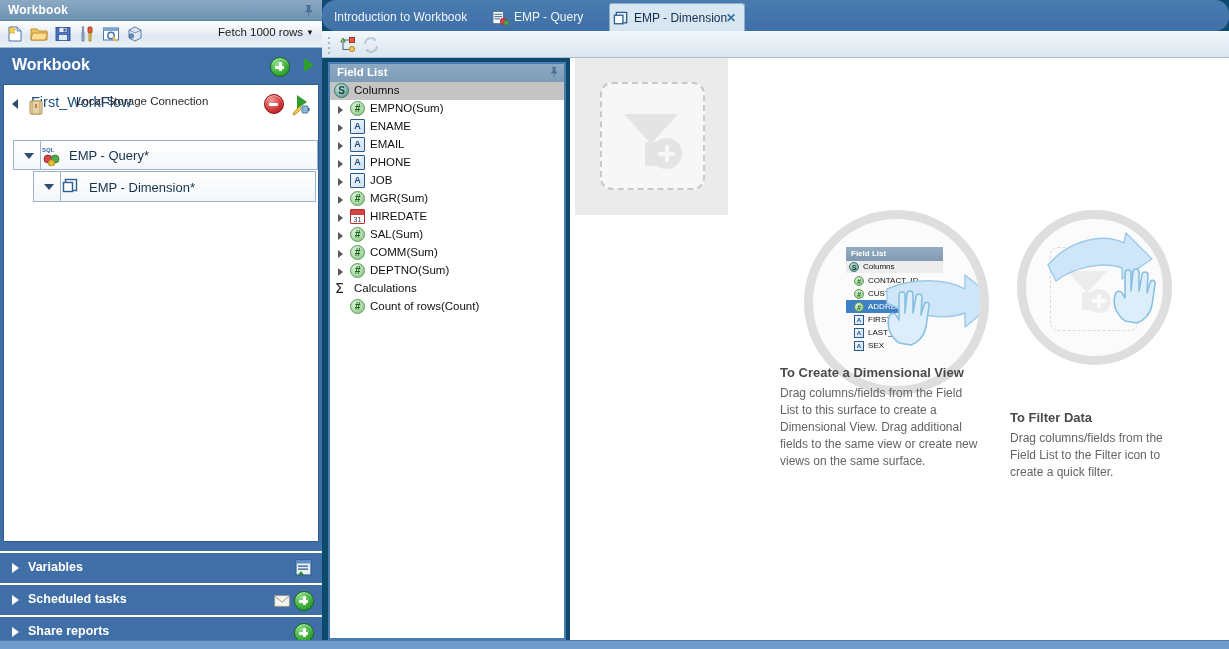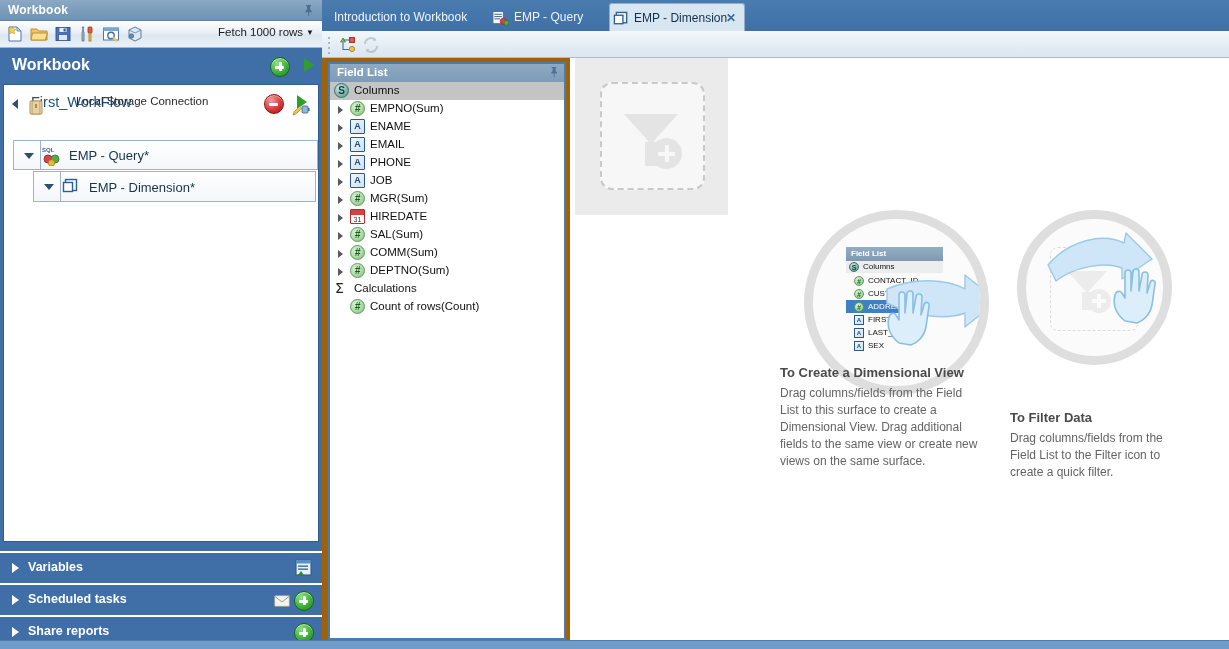--- a/index.html
+++ b/index.html
@@ -5,21 +5,21 @@
   html, body {
     margin: 0; padding: 0;
     width: 1229px; height: 649px;
     overflow: hidden;
     font-family: "Liberation Sans", sans-serif;
     background: #ffffff;
   }
   #app {
     position: relative;
     width: 1229px; height: 649px;
-    background: #a16207;
+    background: #0c4a6e;
   }
 
   
   #left-panel {
     position: absolute; left: 0; top: 0;
     width: 322px; height: 649px;
     background: #3f6fa6;
   }
   .wb-titlebar {
     position: absolute; left: 0; top: 0;
@@ -173,20 +173,21 @@
     border-top: 5px solid transparent;
     border-bottom: 5px solid transparent;
     border-left: 7px solid #ffffff;
   }
 
   
   #tabbar {
     position: absolute; left: 322px; top: 0;
     width: 907px; height: 31px;
     background: linear-gradient(to bottom,#4a7cb0 0%, #3f6fa6 100%);
+    border-radius: 14px;
   }
   .tab {
     position: absolute; top: 3px; height: 28px;
     font-size: 12px; color: #eef4fa;
     line-height: 28px; cursor: pointer; white-space: nowrap;
     box-sizing: border-box;
   }
   .tab.active {
     background: #d8e6f2;
     color: #12304d;

